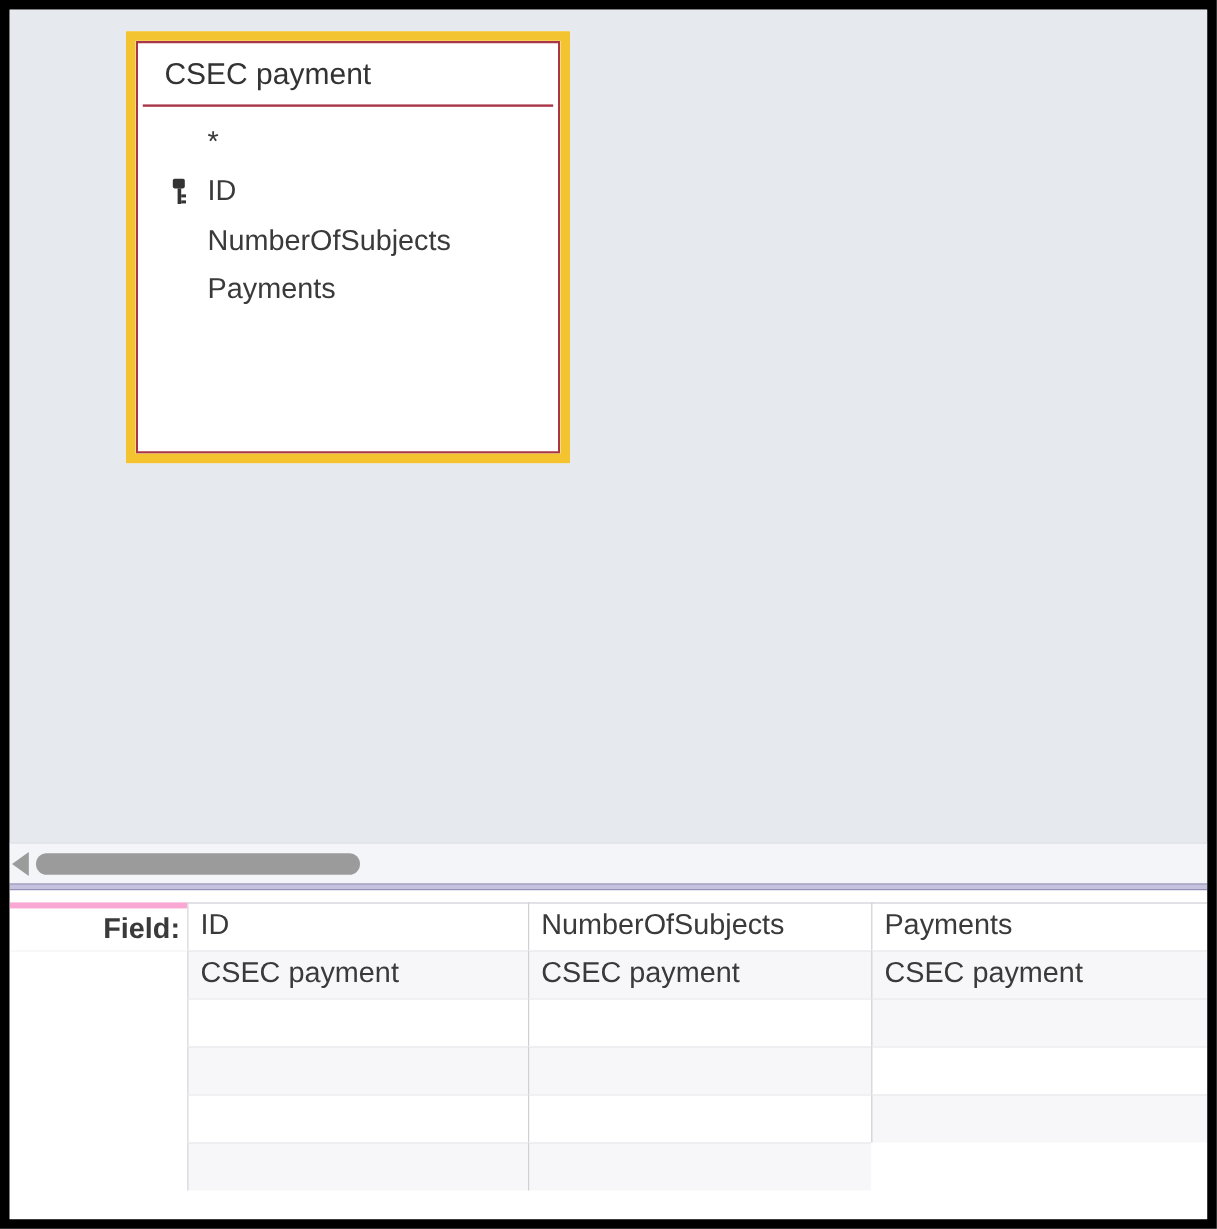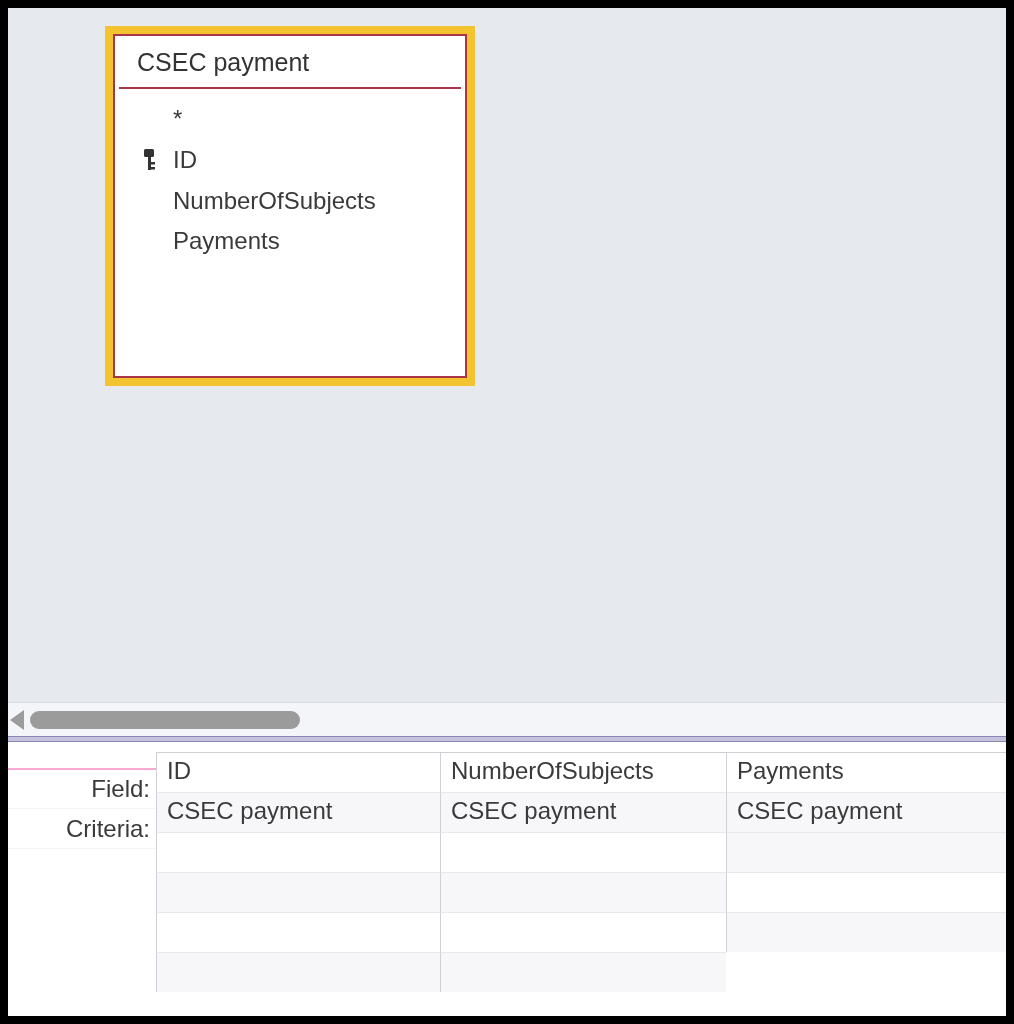--- a/index.html
+++ b/index.html
@@ -85,21 +85,21 @@
     display: flex; flex-direction: column;
     font-size: 24px;
     color: #3a3a3a;
   }
   .row-headers div {
     height: 40px;
     display: flex; align-items: center; justify-content: flex-end;
     padding-right: 6px;
     border-top: 1px solid #f4f4f6;
   }
-  .row-headers div:first-child { margin-top: 26px; border-top: 2px solid #f9a8d4; }
+  .row-headers div:first-child { margin-top: 10px; border-top: 5px solid #f9a8d4; font-weight: bold; }
 
   .data-cols {
     flex: 1 1 auto;
     display: flex;
     overflow: hidden;
   }
   .col {
     display: flex; flex-direction: column;
   }
   .col.c0 { flex: 0 0 284px; }
@@ -164,21 +164,20 @@
       <div class="arrow"></div>
       <div class="thumb"></div>
     </div>
   </div>
 
   <div class="divider"></div>
 
   <div class="grid-wrap">
     <div class="row-headers">
       <div>Field:</div>
-      <div>Criteria:</div>
       <div></div>
     </div>
 
     <div class="data-cols">
 
       <div class="col c0">
         <div class="cell">ID</div>
         <div class="cell alt">CSEC payment</div>
         <div class="cell"></div>
         <div class="cell alt"></div>

